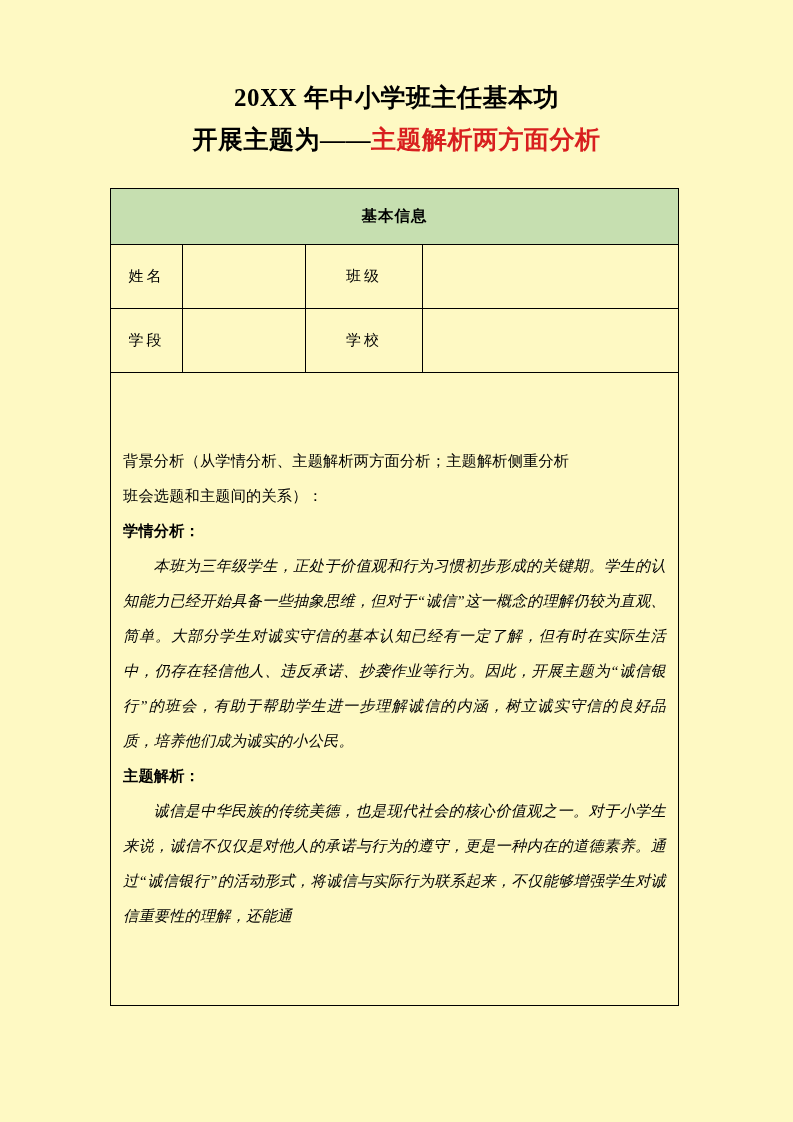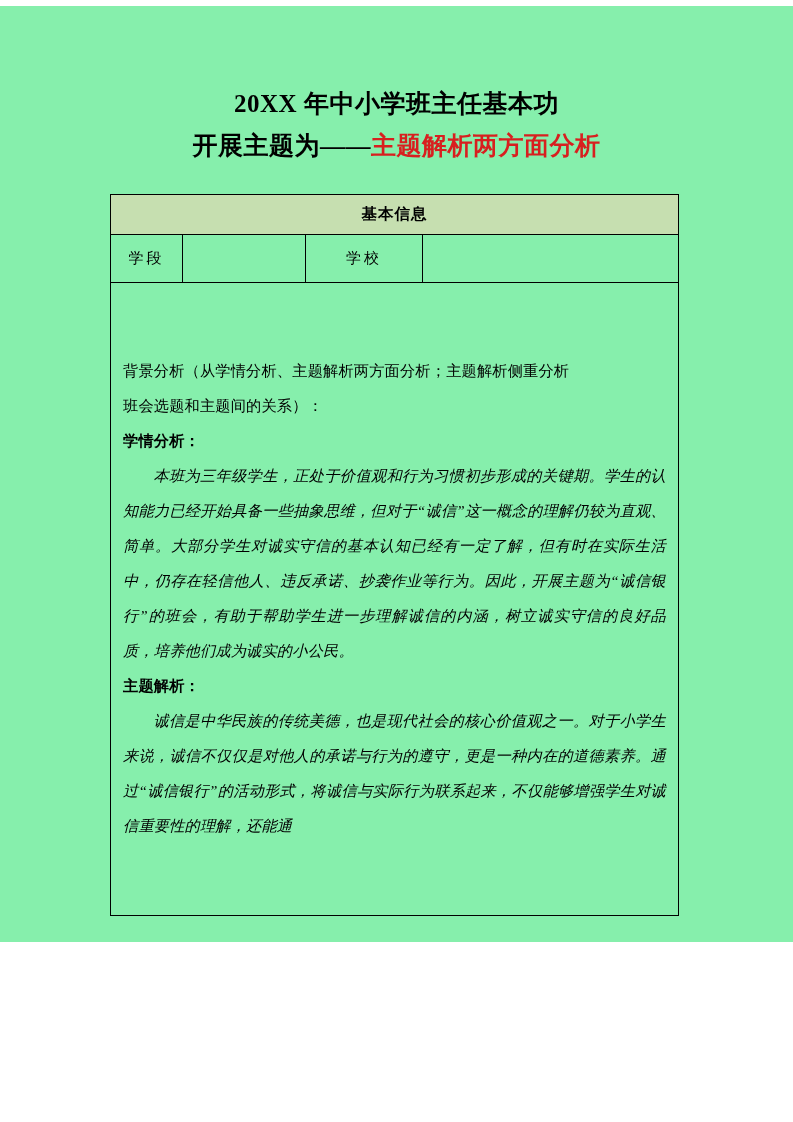--- a/index.html
+++ b/index.html
@@ -12,24 +12,24 @@
     height: 1122px;
     position: relative;
     font-family: "Liberation Serif", "DejaVu Serif", serif;
     color: #000000;
     overflow: hidden;
   }
 
   .page {
     position: absolute;
     left: 0;
-    top: 6px;
+    top: 0;
     width: 793px;
-    height: 936px;
-    background: #86efac;
+    height: 1122px;
+    background: #fef9c3;
   }
 
   
   .doc-title {
     position: absolute;
     left: 58px;
     top: 80px;
     width: 677px;
     text-align: center;
   }
@@ -47,21 +47,21 @@
   .doc-table {
     position: absolute;
     left: 110px;
     top: 188px;
     width: 568px;
     border-collapse: collapse;
     table-layout: fixed;
   }
   .doc-table td {
     border: 1px solid #000000;
-    padding: 4px;
+    padding: 12px;
     vertical-align: middle;
   }
 
   .section-head {
     background: #c6dfb0;
     text-align: center;
     font-weight: bold;
     font-size: 15.5px;
     height: 31px;
     letter-spacing: 1px;
@@ -124,20 +124,26 @@
       <col style="width:72px">
       <col style="width:123px">
       <col style="width:117px">
       <col style="width:256px">
     </colgroup>
     <tbody>
       <tr>
         <td class="section-head" colspan="4">基本信息</td>
       </tr>
       <tr>
+        <td class="info-label">姓名</td>
+        <td class="info-value"></td>
+        <td class="info-label">班级</td>
+        <td class="info-value"></td>
+      </tr>
+      <tr>
         <td class="info-label">学段</td>
         <td class="info-value"></td>
         <td class="info-label">学校</td>
         <td class="info-value"></td>
       </tr>
       <tr>
         <td class="body-cell" colspan="4">
           <p>背景分析（从学情分析、主题解析两方面分析；主题解析侧重分析</p>
           <p>班会选题和主题间的关系）：</p>
           <p class="p-bold">学情分析：</p>

